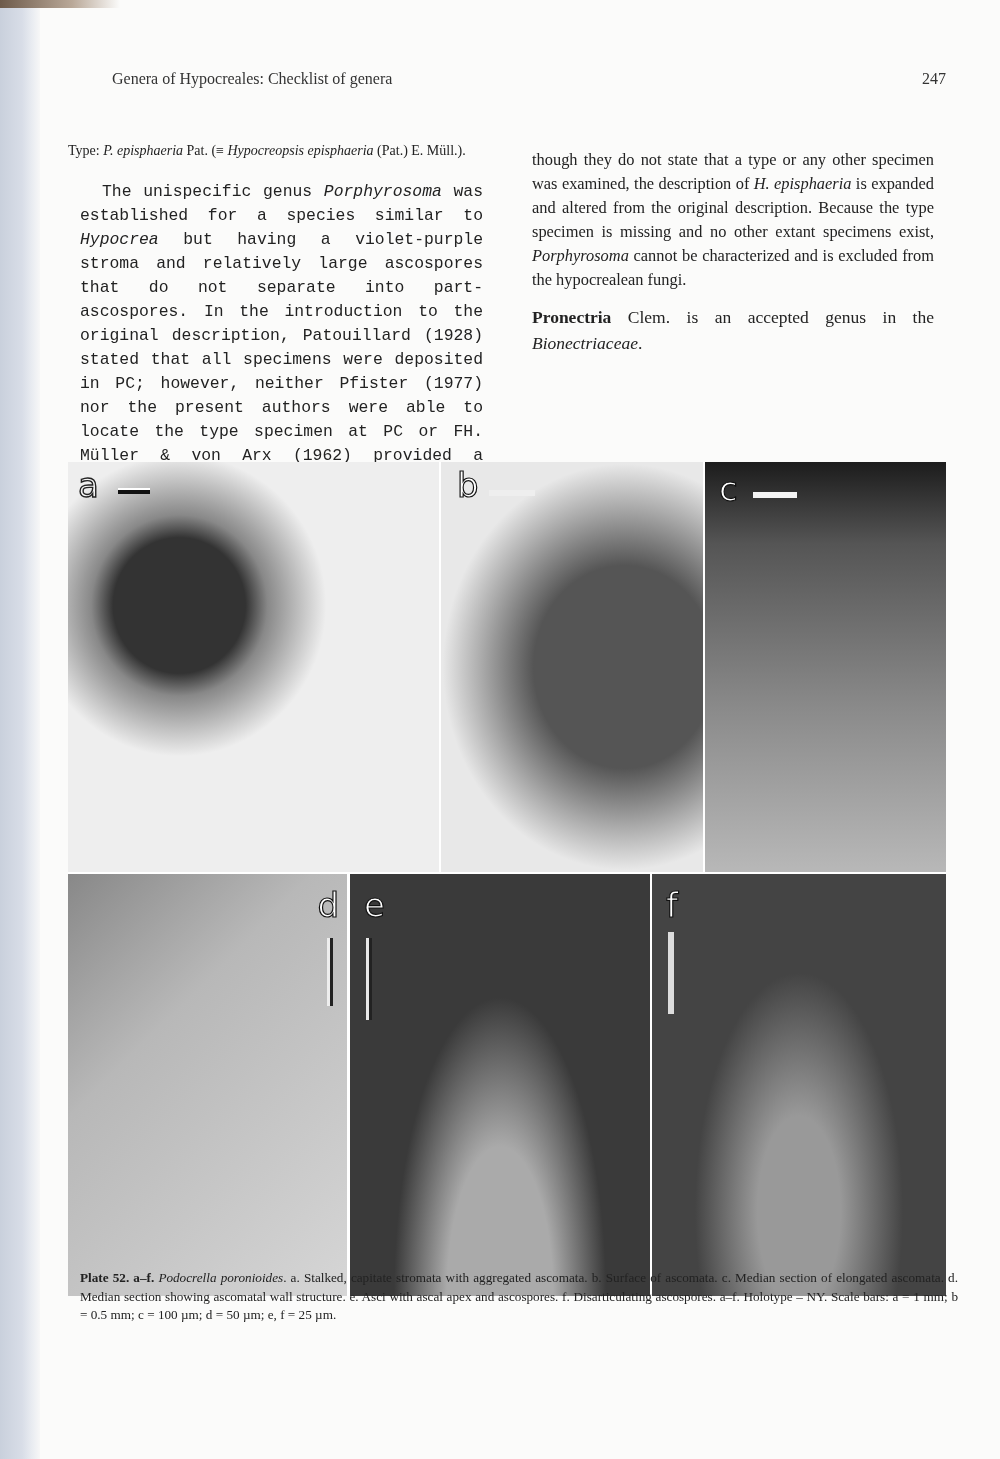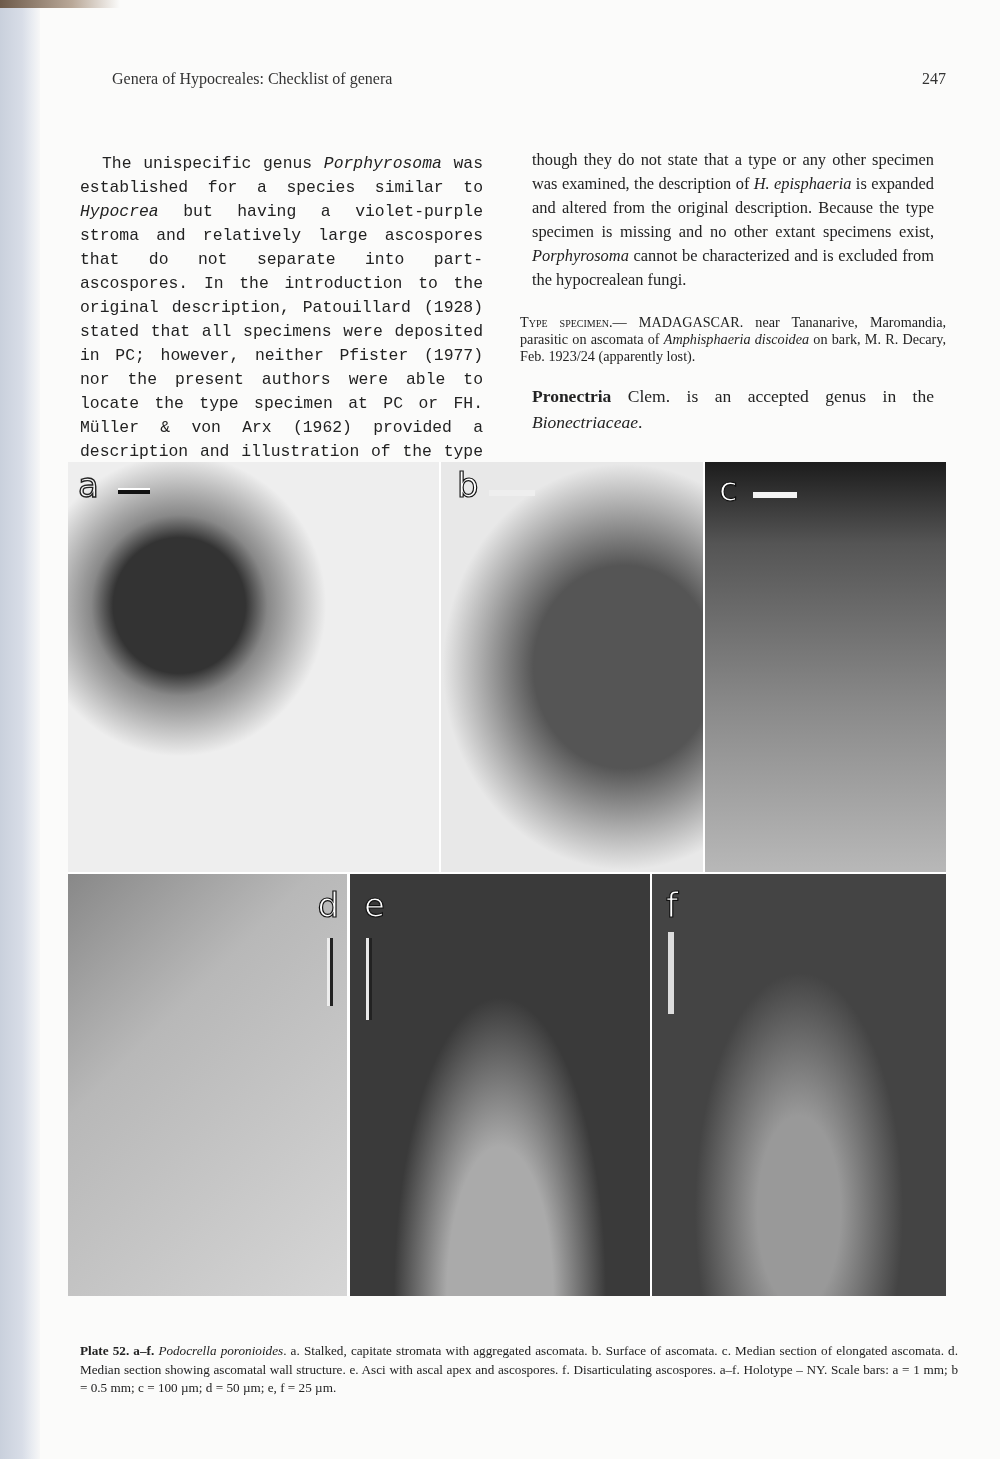--- a/index.html
+++ b/index.html
@@ -56,42 +56,42 @@
   .hbar { position:absolute; height:6px; }
   .pa .hbar { left:50px; top:26px; width:32px; background:linear-gradient(#fff 0 35%, #111 35%); }
   .pb .hbar { left:48px; top:28px; width:46px; background:#eee; }
   .pc .hbar { left:48px; top:30px; width:44px; background:#f4f4f4; }
   .vbar { position:absolute; width:6px; }
   .pd .vbar { right:14px; top:64px; height:68px; background:linear-gradient(90deg,#eee 0 50%, #222 50%); }
   .pe .vbar { left:16px; top:64px; height:82px; background:linear-gradient(90deg,#e8e8e8 0 50%, #222 50%); }
   .pf .vbar { left:16px; top:58px; height:82px; background:#ddd; }
 
   .caption {
-    position:absolute; left:68px; top:1330px; width:878px;
+    position:absolute; left:68px; top:1257px; width:878px;
     font-size:13.2px; line-height:18.5px; text-align:justify; color:#222;
   }
 </style>
 </head>
 <body>
 
 <div class="spine"></div>
 <div class="spine-top"></div>
 
 <div class="running-head">
   <span>Genera of Hypocreales: Checklist of genera</span>
   <span>247</span>
 </div>
 
 <div class="col col-left">
+  <p class="type-line"><span>Type: </span><i>P. episphaeria</i><span> Pat. (≡ </span><i>Hypocreopsis episphaeria</i><span> (Pat.) E. Müll.).</span></p>
   <p class="indent"><span>The unispecific genus </span><i>Porphyrosoma</i><span> was established for a species similar to </span><i>Hypocrea</i><span> but having a violet-purple stroma and relatively large ascospores that do not separate into part-ascospores. In the introduction to the original description, Patouillard (1928) stated that all specimens were deposited in PC; however, neither Pfister (1977) nor the present authors were able to locate the type specimen at PC or FH. Müller &amp; von Arx (1962) provided a description and illustration of the type species of </span><i>Porphyrosoma</i><span> placing it in </span><i>Hypocreopsis</i><span>. Al-</span></p>
 </div>
 
 <div class="col col-right">
   <p><span>though they do not state that a type or any other specimen was examined, the description of </span><i>H. episphaeria</i><span> is expanded and altered from the original description. Because the type specimen is missing and no other extant specimens exist, </span><i>Porphyrosoma</i><span> cannot be characterized and is excluded from the hypocrealean fungi.</span></p>
-  <p class="small"><span class="sc">Type specimen.</span><span>— MADAGASCAR. near Tananarive, Maromandia, parasitic on ascomata of </span><i>Amphisphaeria discoidea</i><span> on bark, M. R. Decary, Feb. 1923/24 (apparently lost).</span></p>
   <p class="genus-par"><b>Pronectria</b><span> Clem. is an accepted genus in the </span><i>Bionectriaceae</i><span>.</span></p>
 </div>
 
 <div class="plate">
   <div class="panel pa">
     <span class="plabel">a</span>
     <span class="hbar"></span>
   </div>
   <div class="panel pb">
     <span class="plabel">b</span>

